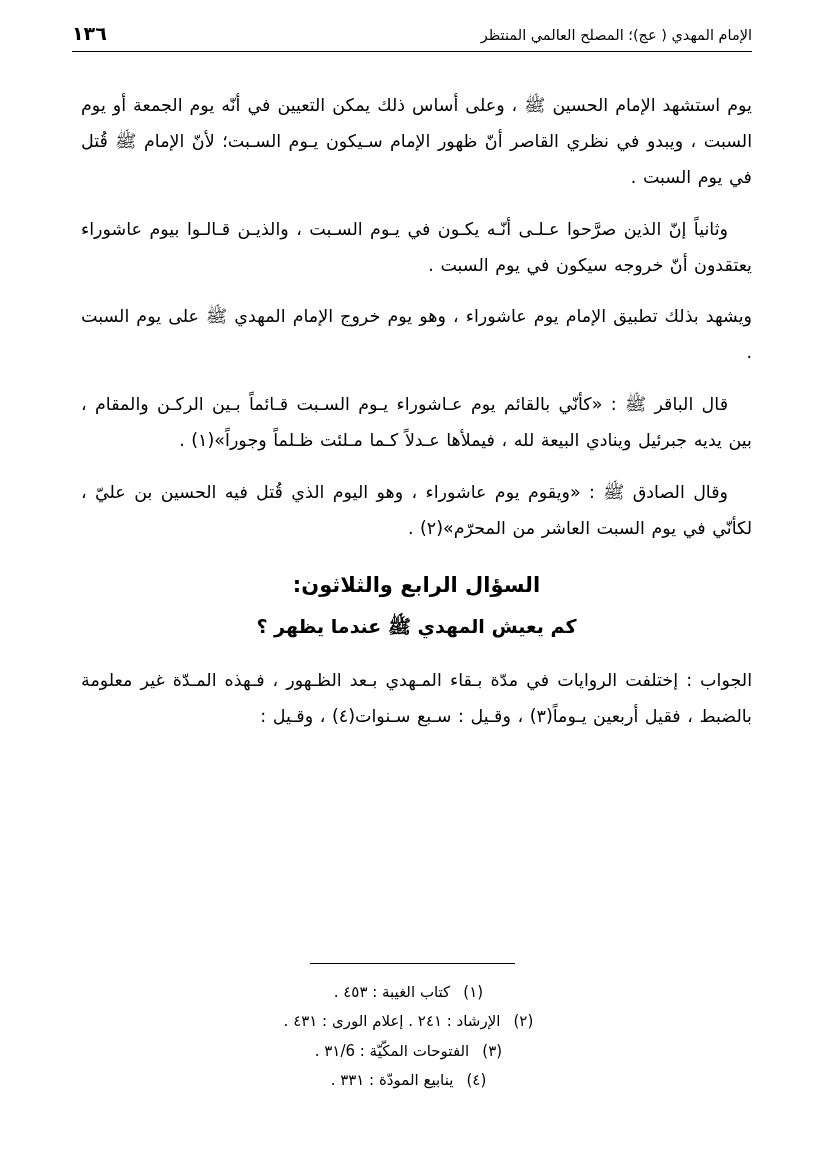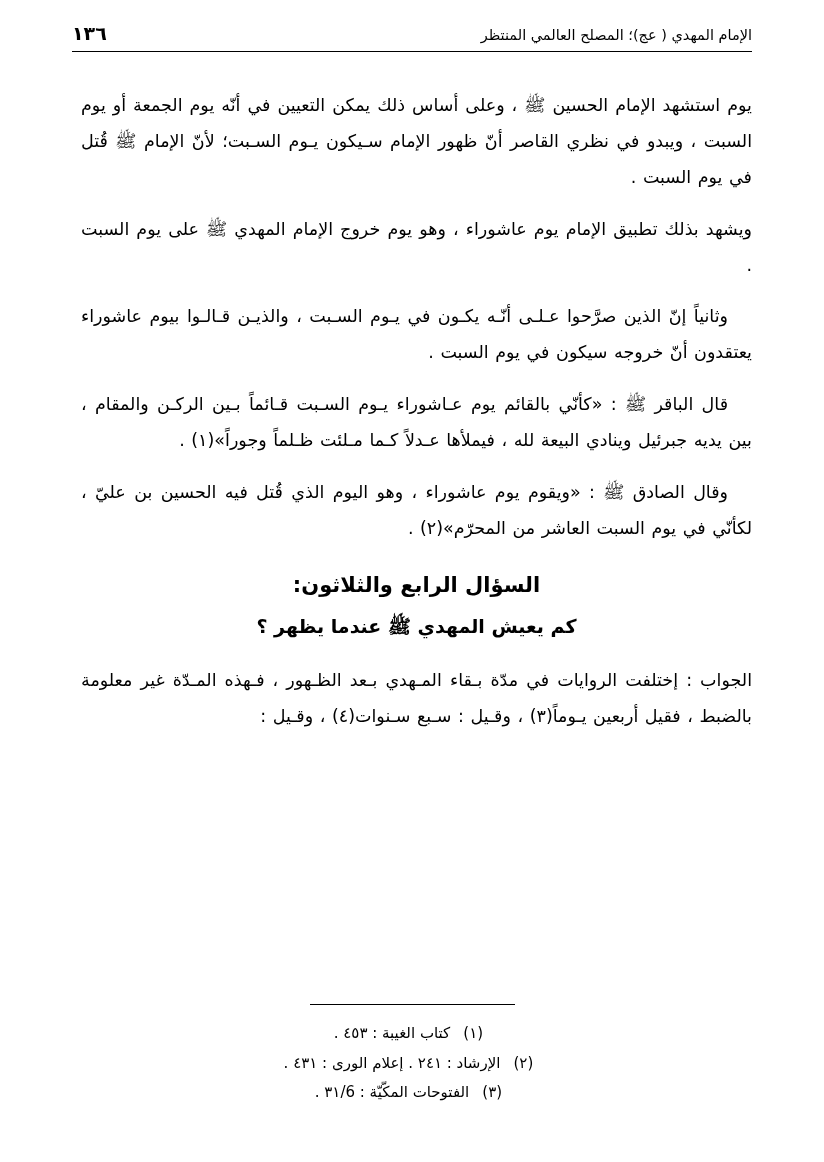--- a/index.html
+++ b/index.html
@@ -94,21 +94,21 @@
     direction: rtl;
   }
   .fn-rule {
     width: 205px;
     height: 1.5px;
     background: #000;
     margin: 0 auto 14px auto;
   }
   .fn-list {
     list-style: none;
-    margin: 0;
+    margin: 12px;
     padding: 0;
     text-decoration: underline;
   }
   .fn-item {
     font-size: 15px;
     line-height: 1.95;
     text-align: center;
     white-space: nowrap;
   }
   .fn-num {
@@ -128,22 +128,22 @@
 
   <div class="header">
     <div class="header-inner">
       <div class="header-title">الإمام المهدي ( عج)؛ المصلح العالمي المنتظر</div>
       <div class="page-number">١٣٦</div>
     </div>
   </div>
 
   <div class="content">
     <p class="para">يوم استشهد الإمام الحسين ﷺ ، وعلى أساس ذلك يمكن التعيين في أنّه يوم الجمعة أو يوم السبت ، ويبدو في نظري القاصر أنّ ظهور الإمام سـيكون يـوم السـبت؛ لأنّ الإمام ﷺ قُتل في يوم السبت .</p>
+    <p class="para indent">وثانياً إنّ الذين صرَّحوا عـلـى أنّـه يكـون في يـوم السـبت ، والذيـن قـالـوا بيوم عاشوراء يعتقدون أنّ خروجه سيكون في يوم السبت .</p>
     <p class="para">ويشهد بذلك تطبيق الإمام يوم عاشوراء ، وهو يوم خروج الإمام المهدي ﷺ على يوم السبت .</p>
-    <p class="para indent">وثانياً إنّ الذين صرَّحوا عـلـى أنّـه يكـون في يـوم السـبت ، والذيـن قـالـوا بيوم عاشوراء يعتقدون أنّ خروجه سيكون في يوم السبت .</p>
     <p class="para indent">قال الباقر ﷺ : «كأنّي بالقائم يوم عـاشوراء يـوم السـبت قـائماً بـين الركـن والمقام ، بين يديه جبرئيل وينادي البيعة لله ، فيملأها عـدلاً كـما مـلئت ظـلماً وجوراً»(١) .</p>
     <p class="para indent">وقال الصادق ﷺ : «ويقوم يوم عاشوراء ، وهو اليوم الذي قُتل فيه الحسين بن عليّ ، لكأنّي في يوم السبت العاشر من المحرّم»(٢) .</p>
 
     <h2 class="section-title">السؤال الرابع والثلاثون:</h2>
     <h3 class="question">كم يعيش المهدي ﷺ عندما يظهر ؟</h3>
 
     <p class="para">الجواب : إختلفت الروايات في مدّة بـقاء المـهدي بـعد الظـهور ، فـهذه المـدّة غير معلومة بالضبط ، فقيل أربعين يـوماً(٣) ، وقـيل : سـبع سـنوات(٤) ، وقـيل :</p>
   </div>
 
   <div class="footnotes">
@@ -151,16 +151,19 @@
     <ul class="fn-list">
       <li class="fn-item">
         <span class="fn-num">(١)</span><span class="fn-text">كتاب الغيبة : ٤٥٣ .</span>
       </li>
       <li class="fn-item">
         <span class="fn-num">(٢)</span><span class="fn-text">الإرشاد : ٢٤١ . إعلام الورى : ٤٣١ .</span>
       </li>
       <li class="fn-item">
         <span class="fn-num">(٣)</span><span class="fn-text">الفتوحات المكّيّة : ٣١/6 .</span>
       </li>
+      <li class="fn-item">
+        <span class="fn-num">(٤)</span><span class="fn-text">ينابيع المودّة : ٣٣١ .</span>
+      </li>
     </ul>
   </div>
 
 </div>
 
 </body></html>

